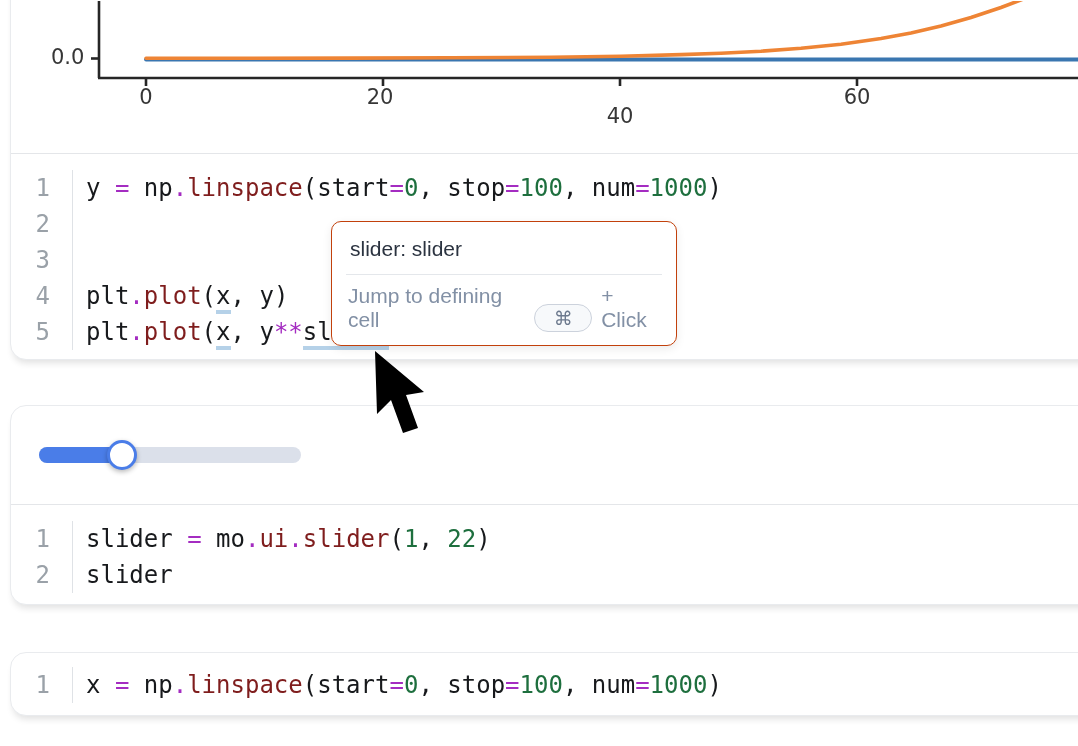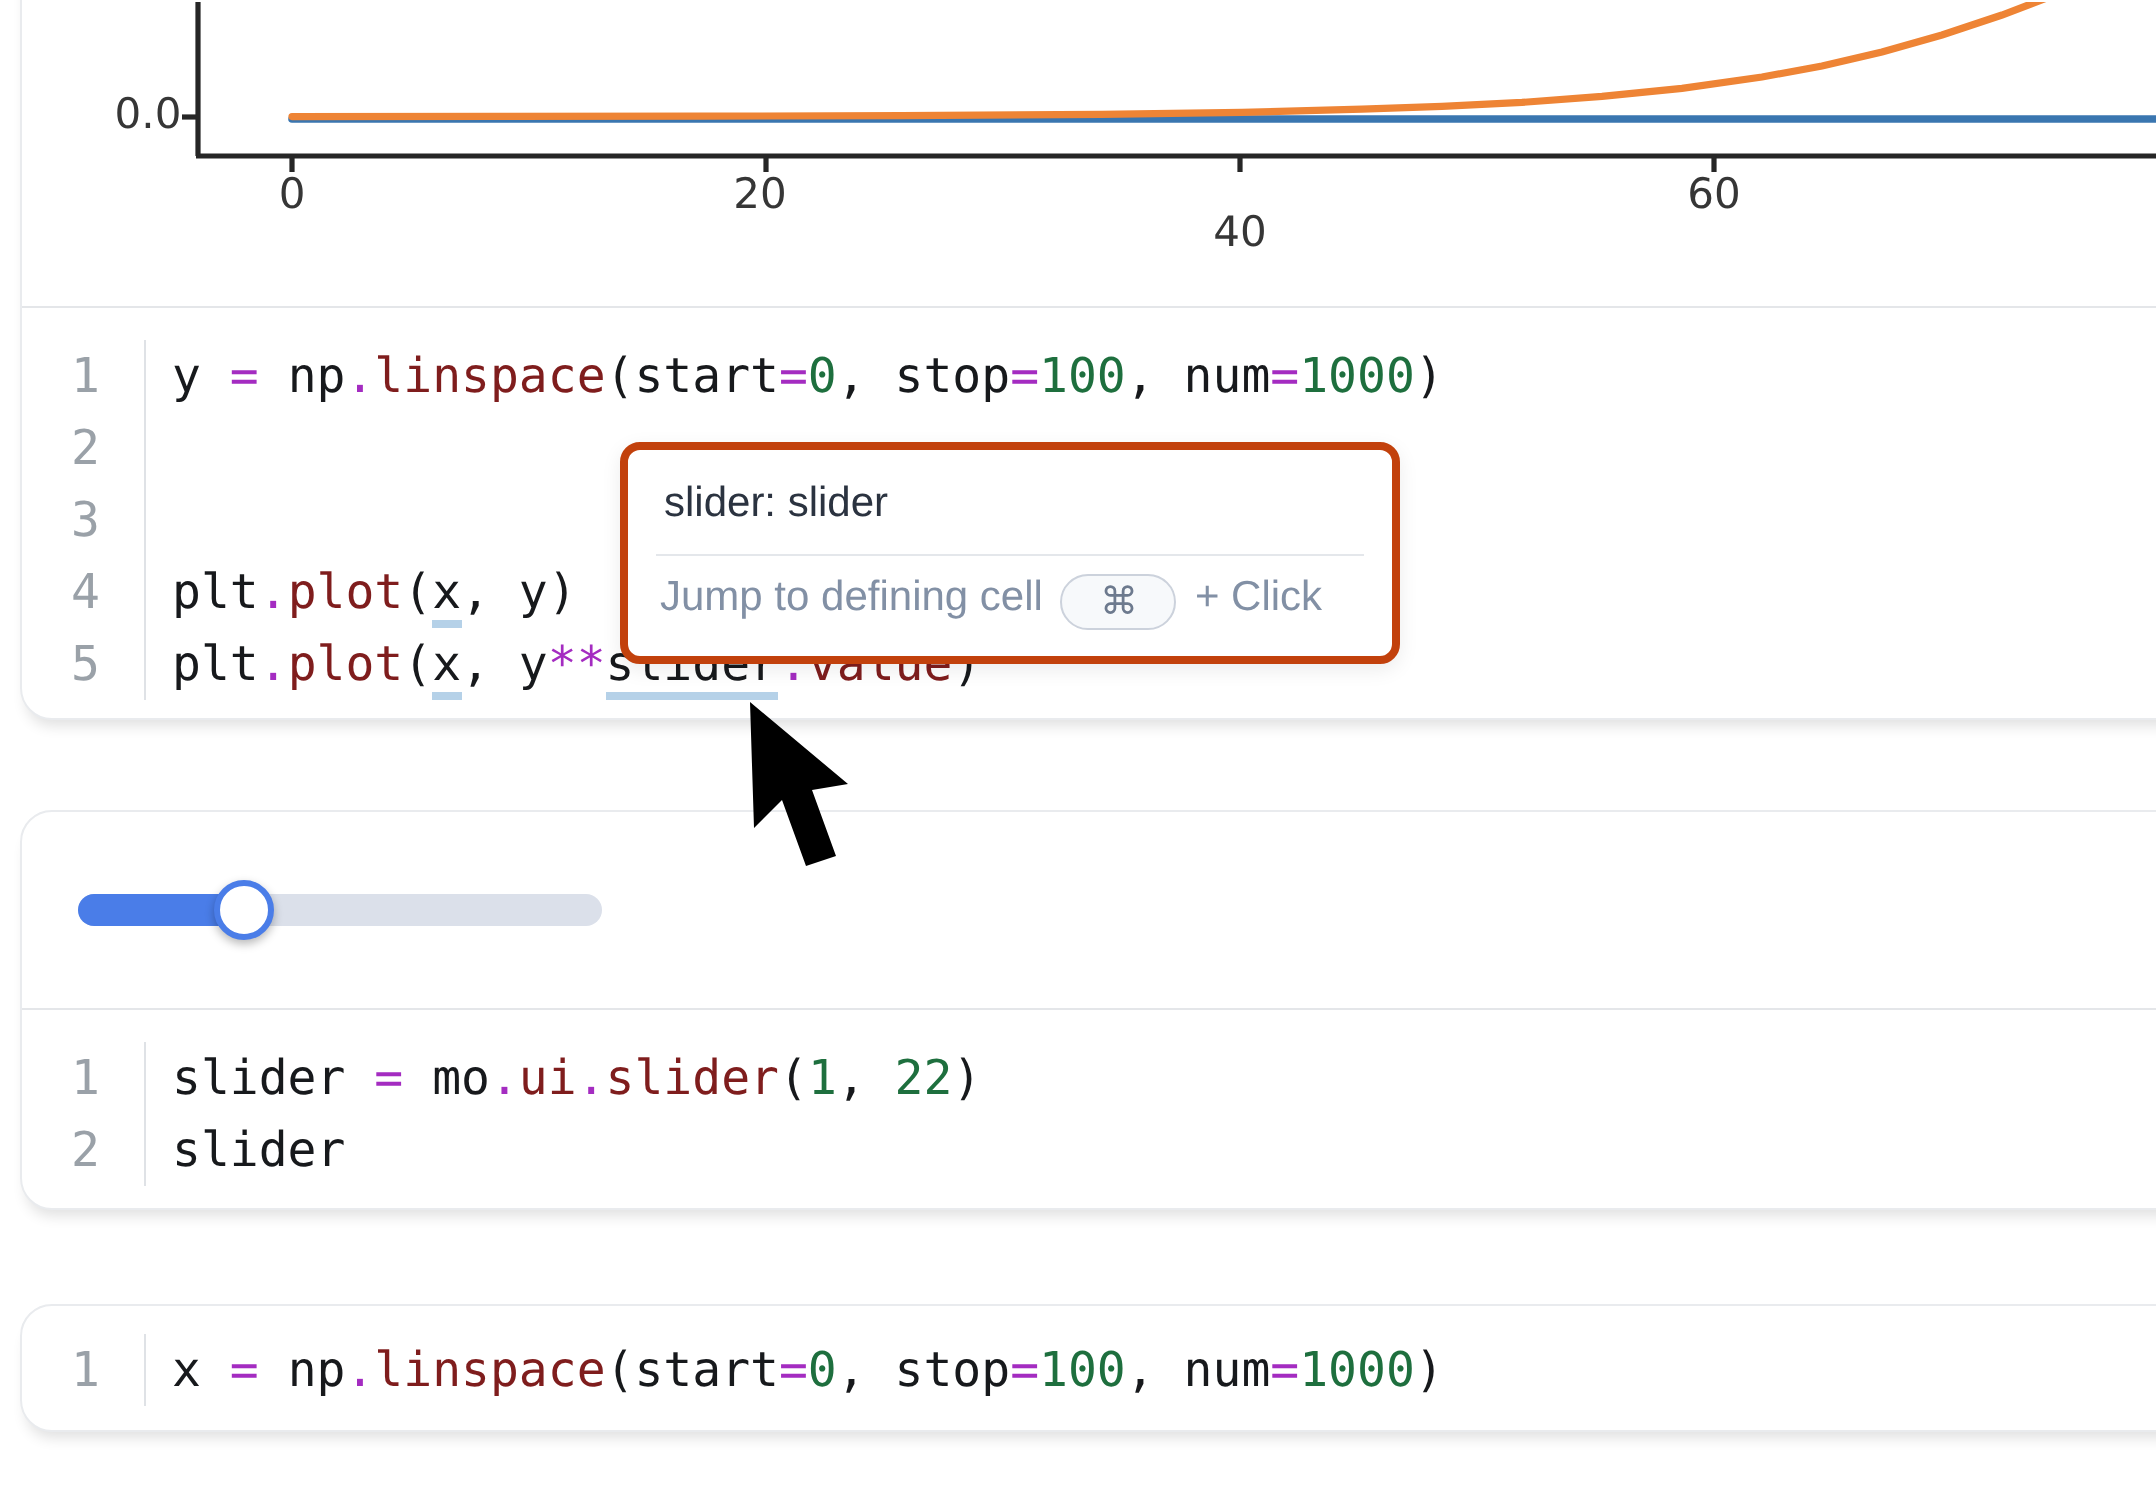--- a/index.html
+++ b/index.html
@@ -35,49 +35,49 @@
   .tok-u { border-bottom:4px solid #b5d1e8; }
 
   
   .chart-wrap { position:absolute; left:0; top:40px; width:1128px; height:152px; }
   .chart-wrap svg { position:absolute; left:0; top:0; }
   .xtick-label {
     position:absolute; top:84px; transform:translateX(-50%);
     font-family:"DejaVu Sans", sans-serif; font-size:21px; color:#363636;
   }
   .ytick-label {
-    position:absolute; right:1042px; top:44px; width:46px; text-align:center;
+    position:absolute; right:1042px; top:44px; width:46px; text-align:left;
     font-family:"DejaVu Sans", sans-serif; font-size:21px; color:#363636;
   }
 
   
   .slider-track {
     position:absolute; left:28px; top:41px; width:262px; height:16px;
     border-radius:9px; background:#dbe0ea;
   }
   .slider-fill {
     position:absolute; left:0; top:0; height:16px;
     border-radius:9px 0 0 9px; background:#4a7de8;
   }
   .slider-thumb {
     position:absolute; top:-7px; width:30px; height:30px; border-radius:50%;
     background:#fff; border:3px solid #4a7de8;
     box-shadow:0 2px 5px rgba(0,0,0,0.28);
   }
 
   
   .tooltip {
-    position:absolute; left:310px; top:221px; width:390px; background:#fff;
-    border:4px solid #c2410c; border-radius:10px;
+    position:absolute; left:331px; top:221px; width:346px; background:#fff;
+    border:1px solid #c2410c; border-radius:10px;
     box-shadow:0 3px 10px rgba(0,0,0,0.08); z-index:40;
   }
   .tooltip-title { padding:15px 18px 13px; font-size:21px; color:#2b3340; }
   .tooltip-divider { height:1px; background:#e4e7eb; margin:0 14px; }
   .tooltip-footer {
-    display:flex; align-items:flex-start; gap:9px; padding:9px 16px 13px; 
+    display:flex; align-items:flex-end; gap:9px; padding:9px 16px 13px; 
     font-size:21px; color:#8290a5;
   }
   .kbd-pill {
     display:inline-flex; align-items:center; justify-content:center;
     min-width:58px; height:28px; padding:0 12px; border:1.5px solid #ccd2dc;
     border-radius:15px; background:#f7f9fb; color:#6d7a8e; font-size:19px;
   }
 
   
   .cursor-layer { position:absolute; left:0; top:0; width:1078px; height:746px;

